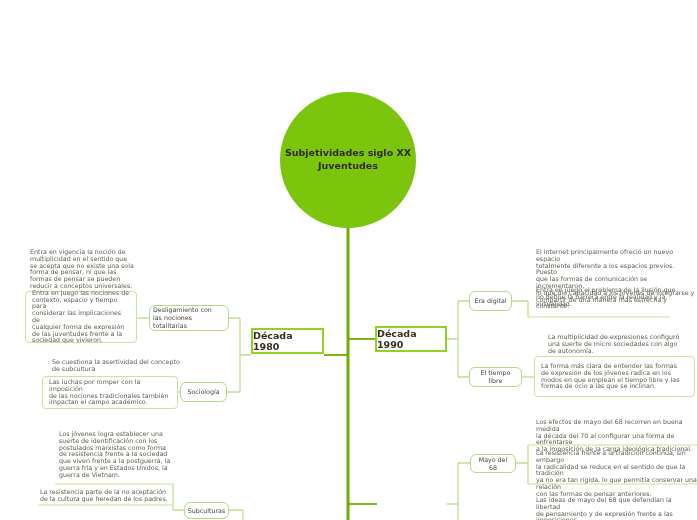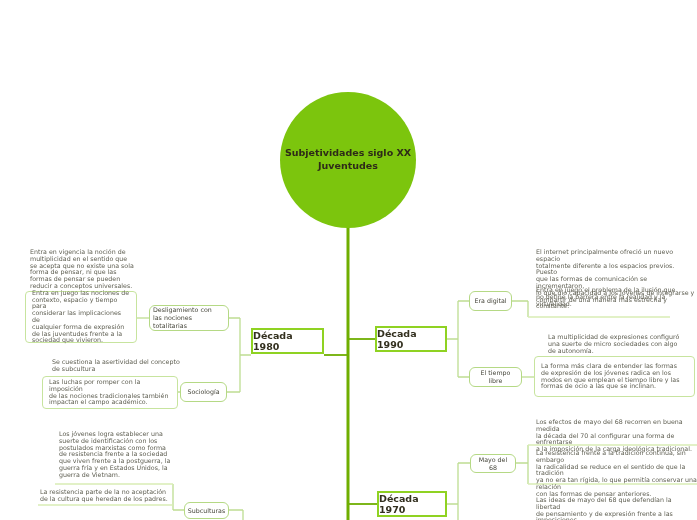--- a/index.html
+++ b/index.html
@@ -66,21 +66,20 @@
     <path d="M528 484 H697" stroke="#d9ecb4" stroke-width="1.6" fill="none"></path>
     <path d="M55 484 H173" stroke="#d9ecb4" stroke-width="1.6" fill="none"></path>
     <path d="M38 505 H173" stroke="#d9ecb4" stroke-width="1.6" fill="none"></path>
   </svg>
 
   <div class="circle">Subjetividades siglo XX
 Juventudes</div>
 
   <div class="decade" style="left:251px;top:328px;width:73px;height:26px;">Década 1980</div>
   <div class="decade" style="left:375px;top:326px;width:72px;height:26px;">Década 1990</div>
-  <div class="decade" style="left:377px;top:491px;width:70px;height:26px;">Década 1970</div>
 
   <div class="subnode" style="left:149px;top:305px;width:80px;height:26px;">Desligamiento con
 las nociones totalitarias</div>
   <div class="subnode" style="left:180px;top:382px;width:47px;height:20px;justify-content:center;text-align:center;">Sociología</div>
   <div class="subnode" style="left:469px;top:291px;width:43px;height:20px;justify-content:center;text-align:center;">Era digital</div>
   <div class="subnode" style="left:469px;top:367px;width:53px;height:20px;justify-content:center;text-align:center;">El tiempo libre</div>
   <div class="subnode" style="left:470px;top:454px;width:46px;height:19px;justify-content:center;text-align:center;">Mayo del 68</div>
   <div class="subnode" style="left:184px;top:502px;width:45px;height:17px;justify-content:center;text-align:center;">Subculturas</div>
 
   <div class="note" style="left:30px;top:249px;">Entra en vigencia la noción de

